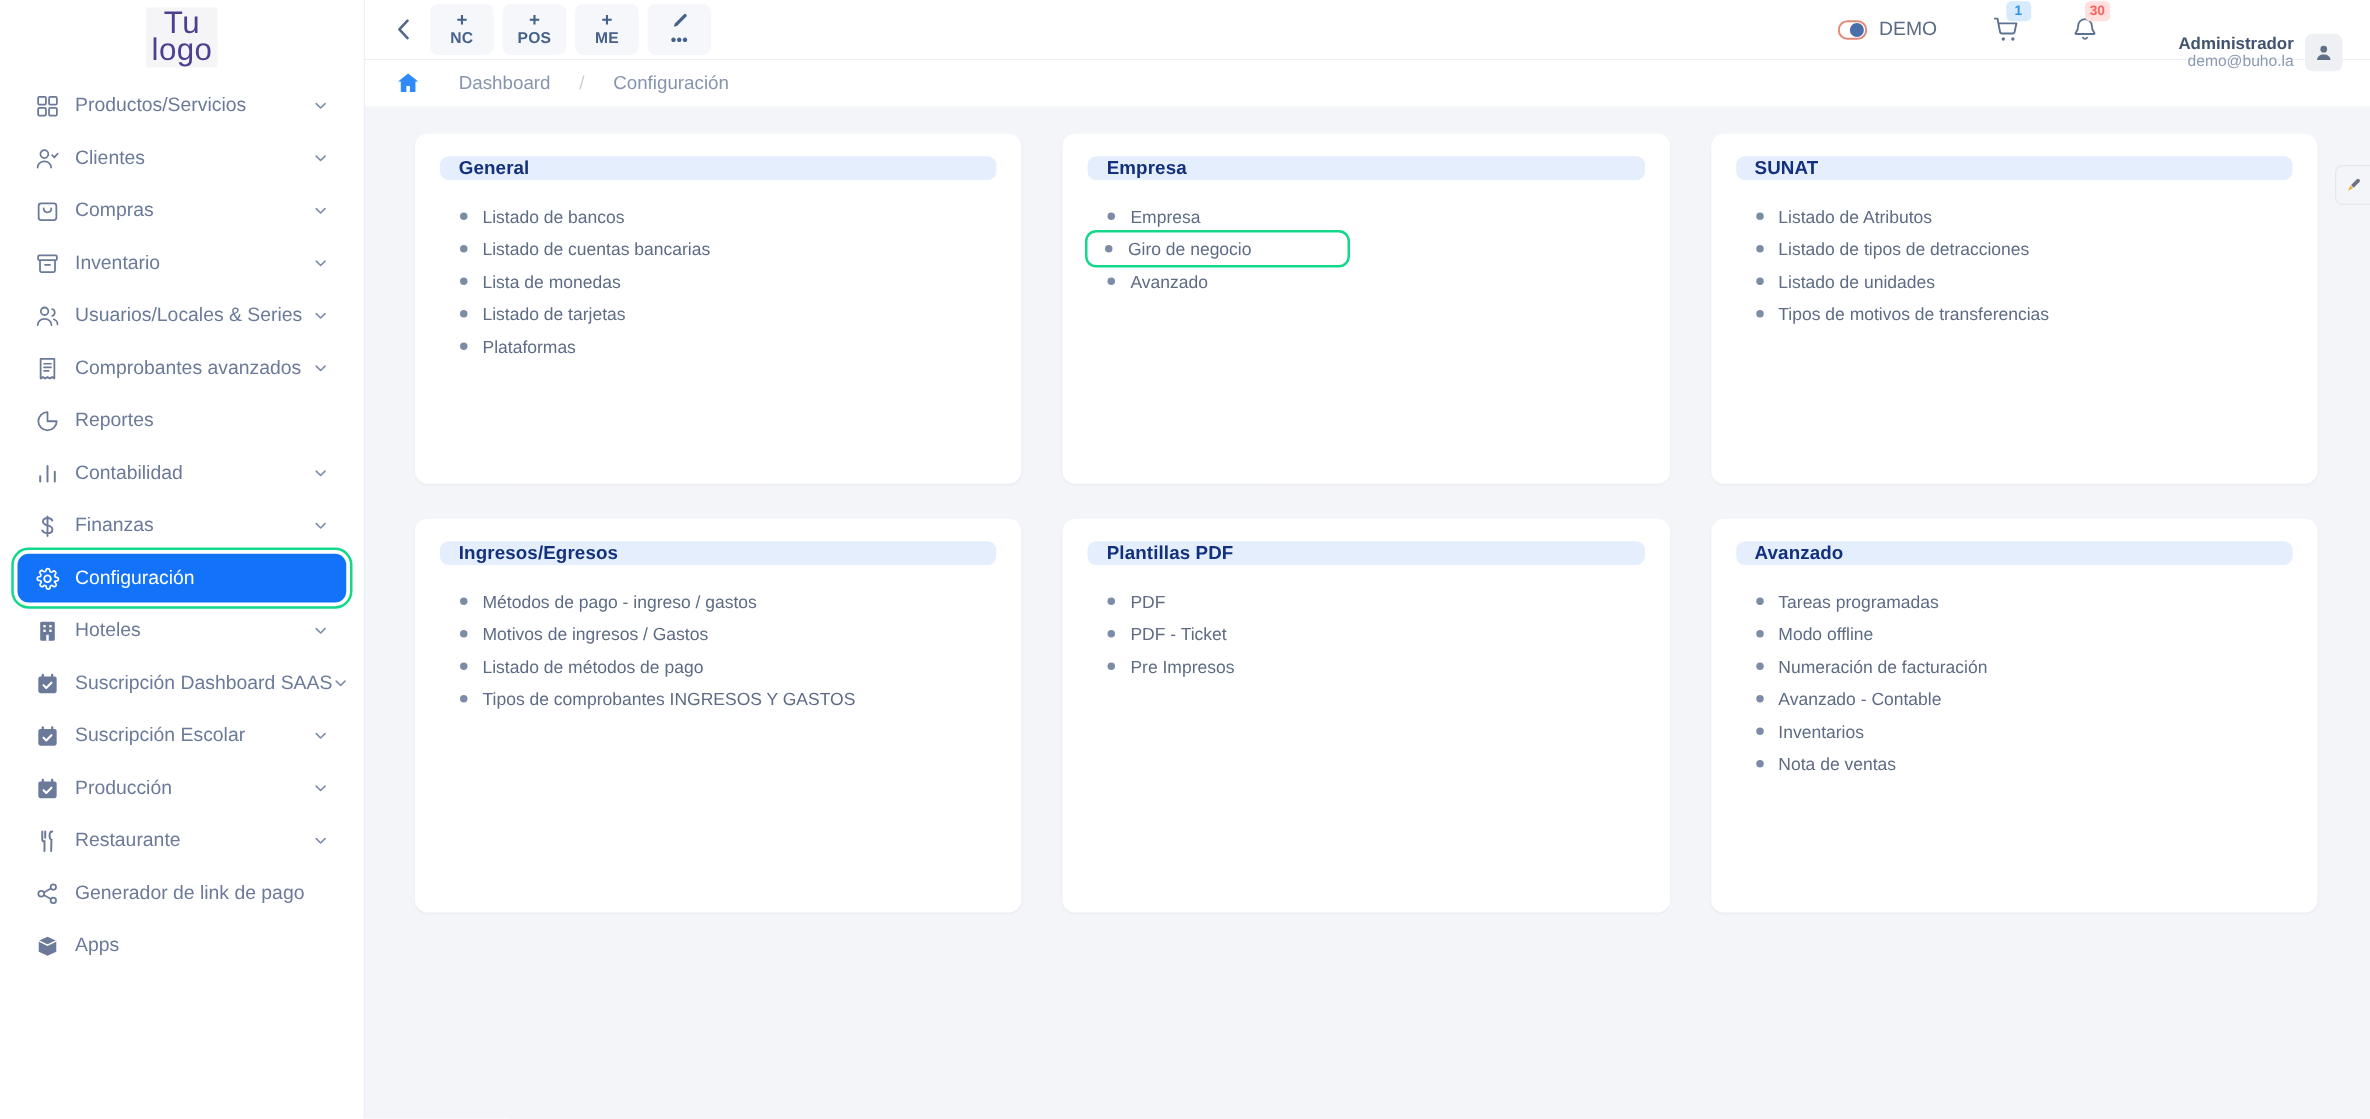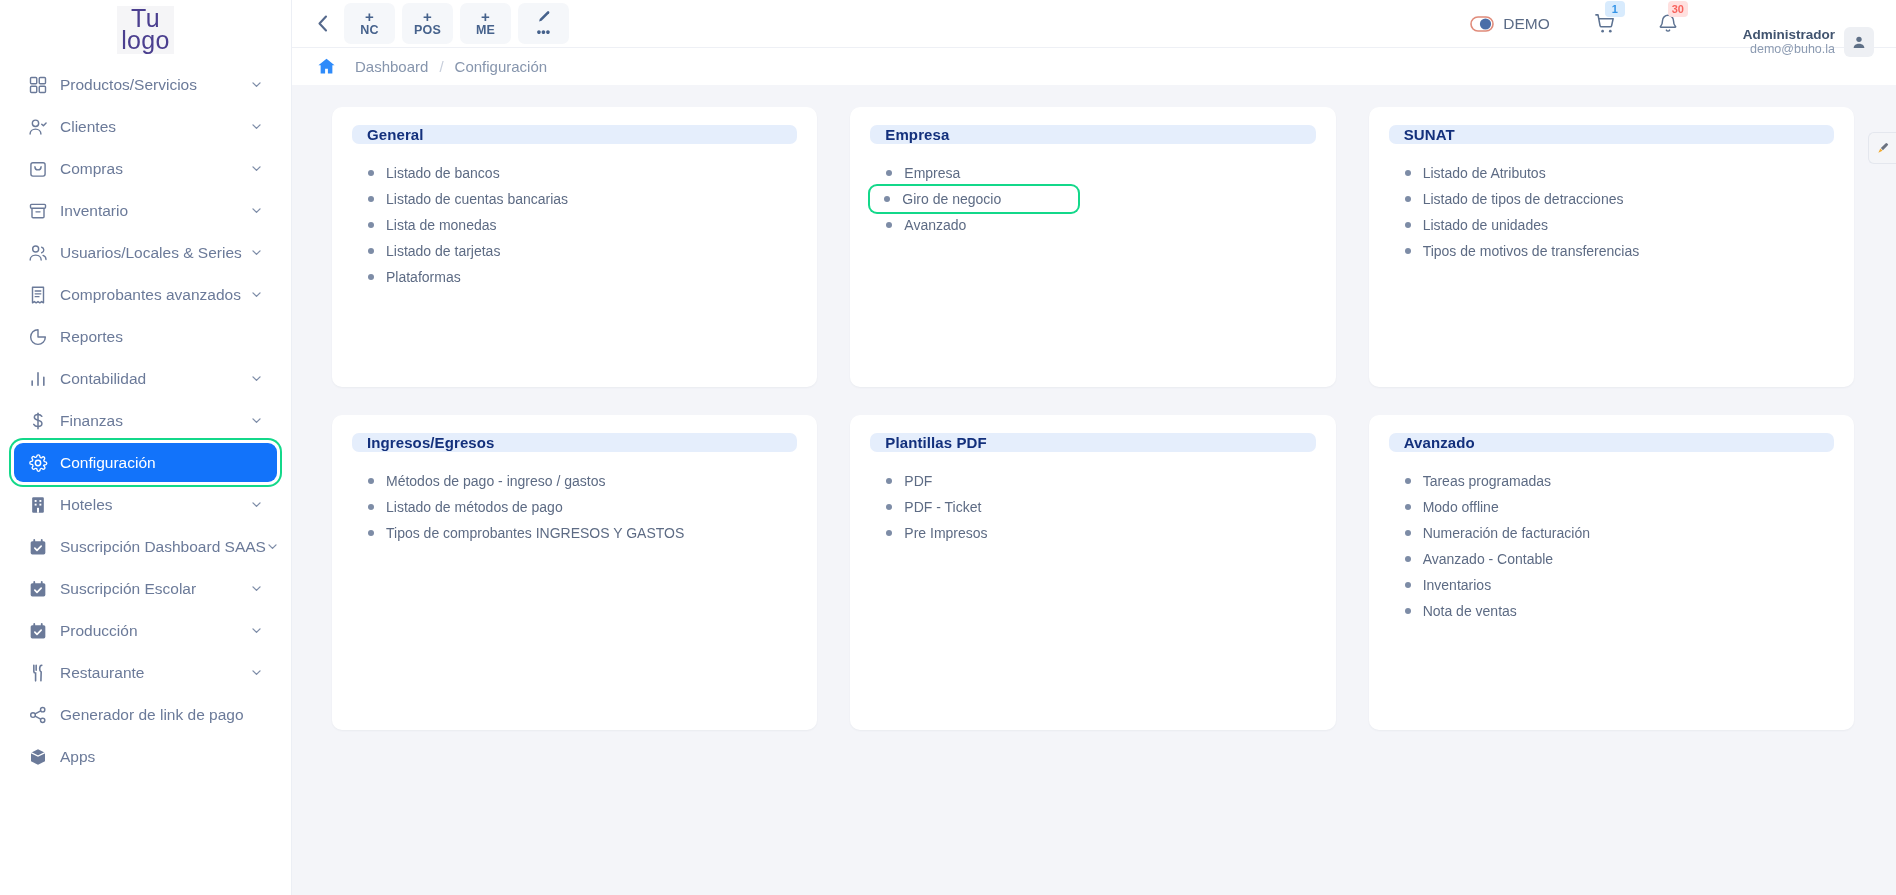--- a/index.html
+++ b/index.html
@@ -175,21 +175,21 @@
 
   
   .breadcrumb-bar {
     height: 38px;
     flex: 0 0 38px;
     background: #ffffff;
     border-top: 1px solid #eef0f5;
     display: flex;
     align-items: center;
     padding: 0 0 0 24px;
-    gap: 0;
+    gap: 12px;
   }
   .bc-home { display: flex; align-items: center; color: #2f8bfa; margin-right: 18px; cursor: pointer; }
   .bc-link { font-size: 15px; color: #8695ad; cursor: pointer; }
   .bc-sep  { font-size: 15px; color: #c7cedb; margin: 0 11px; }
   .bc-cur  { font-size: 15px; color: #8695ad; }
 
   
   .content {
     flex: 1 1 auto;
     padding: 22px 26px 0 40px;
@@ -679,20 +679,24 @@
             <div class="card-head">
               <div class="card-title">Ingresos/Egresos</div>
             </div>
             <ul class="card-list">
               <li class="">
                 <span class="dot"></span>
                 <span>Métodos de pago - ingreso / gastos</span>
               </li>
               <li class="">
                 <span class="dot"></span>
+                <span>Motivos de ingresos / Gastos</span>
+              </li>
+              <li class="">
+                <span class="dot"></span>
                 <span>Listado de métodos de pago</span>
               </li>
               <li class="">
                 <span class="dot"></span>
                 <span>Tipos de comprobantes INGRESOS Y GASTOS</span>
               </li>
             </ul>
           </section>
           <section class="card r2">
             <div class="card-head">

